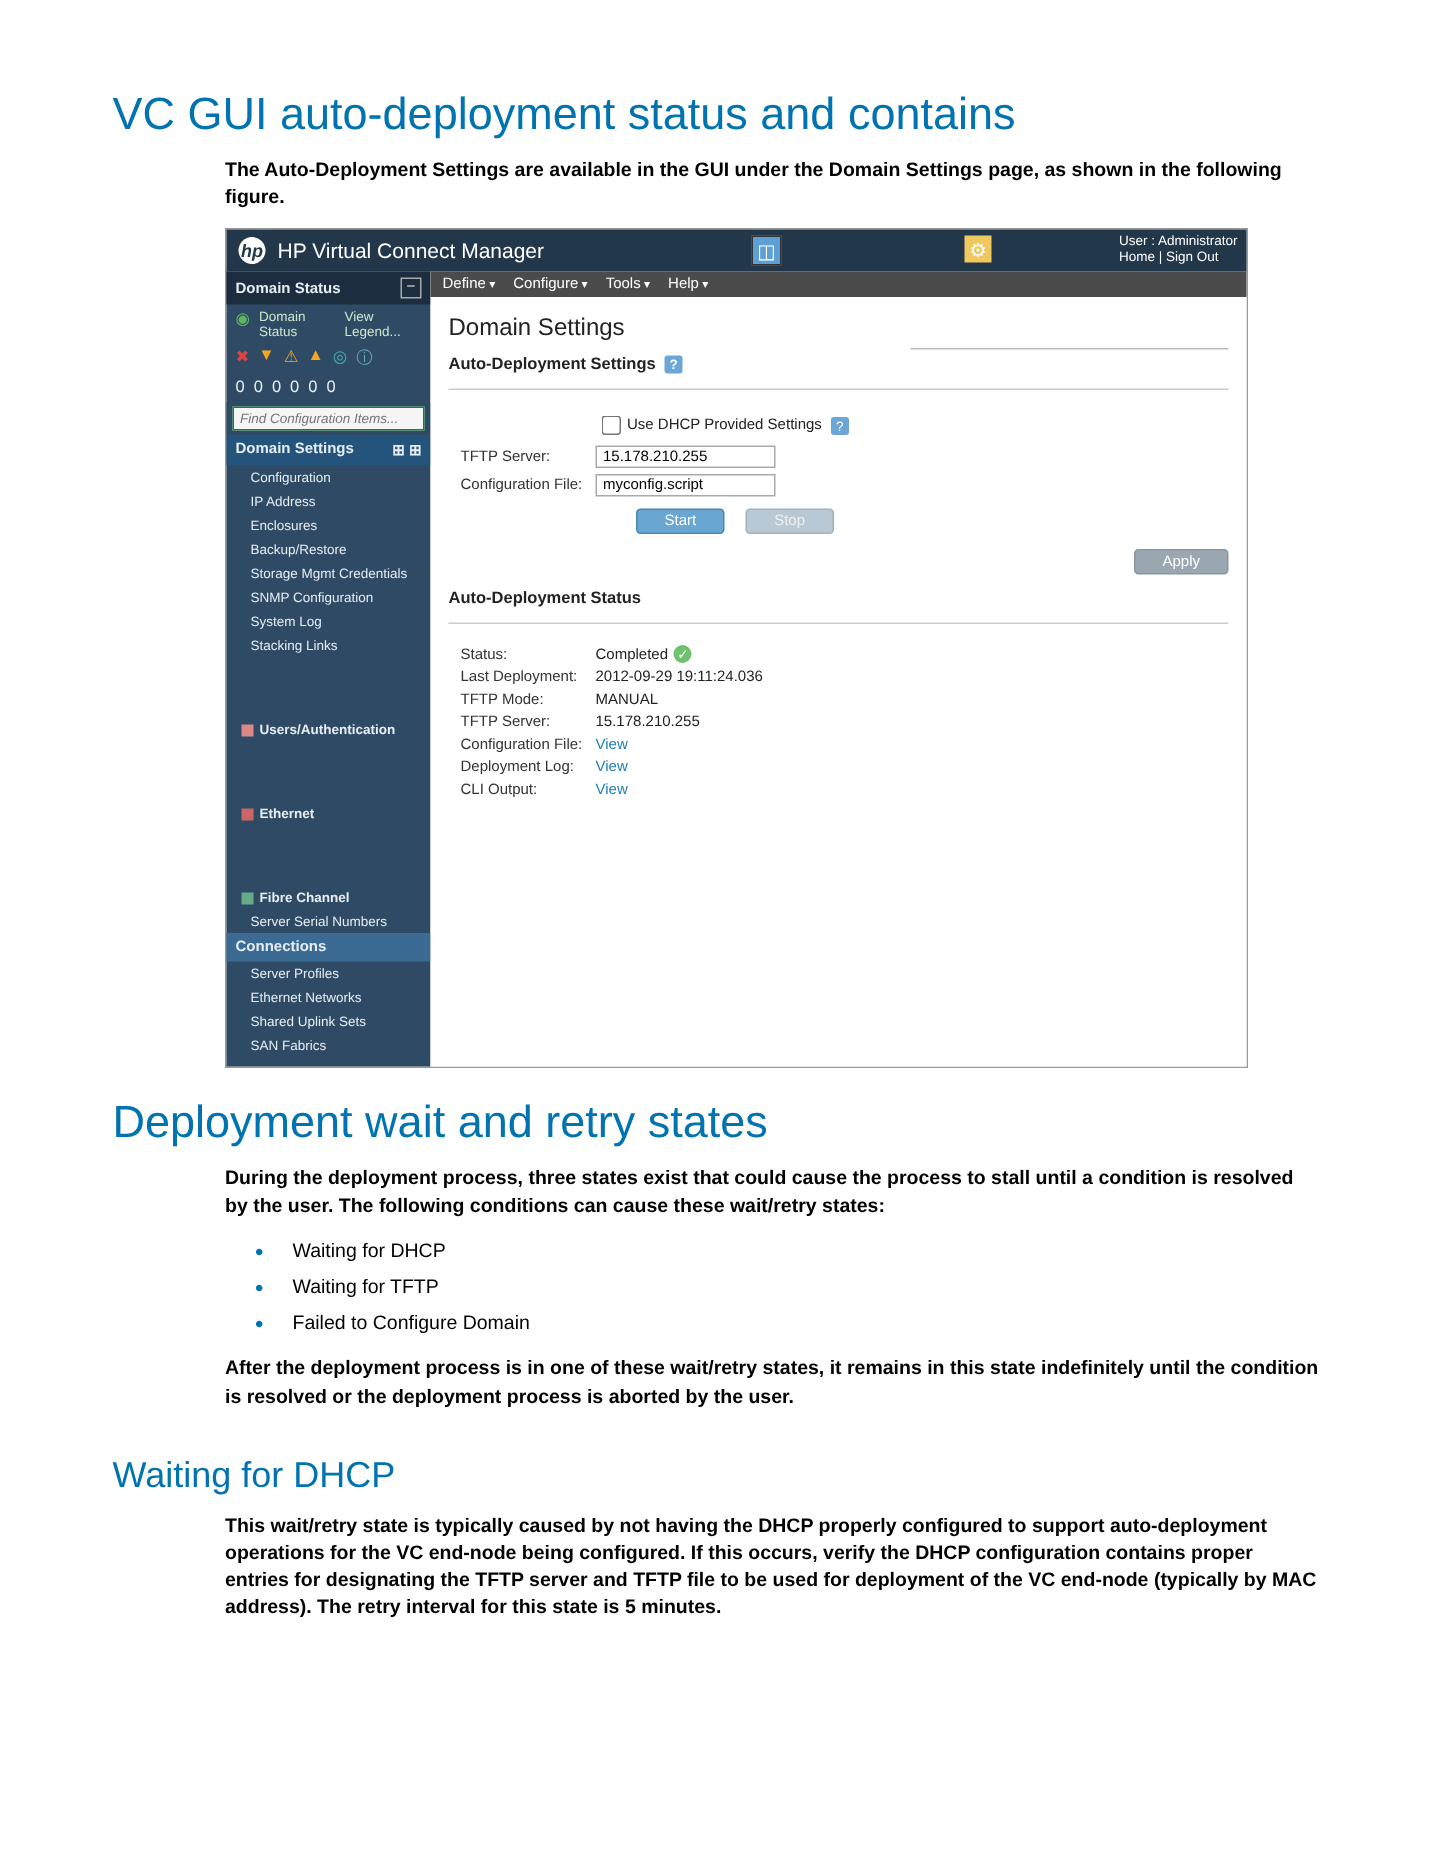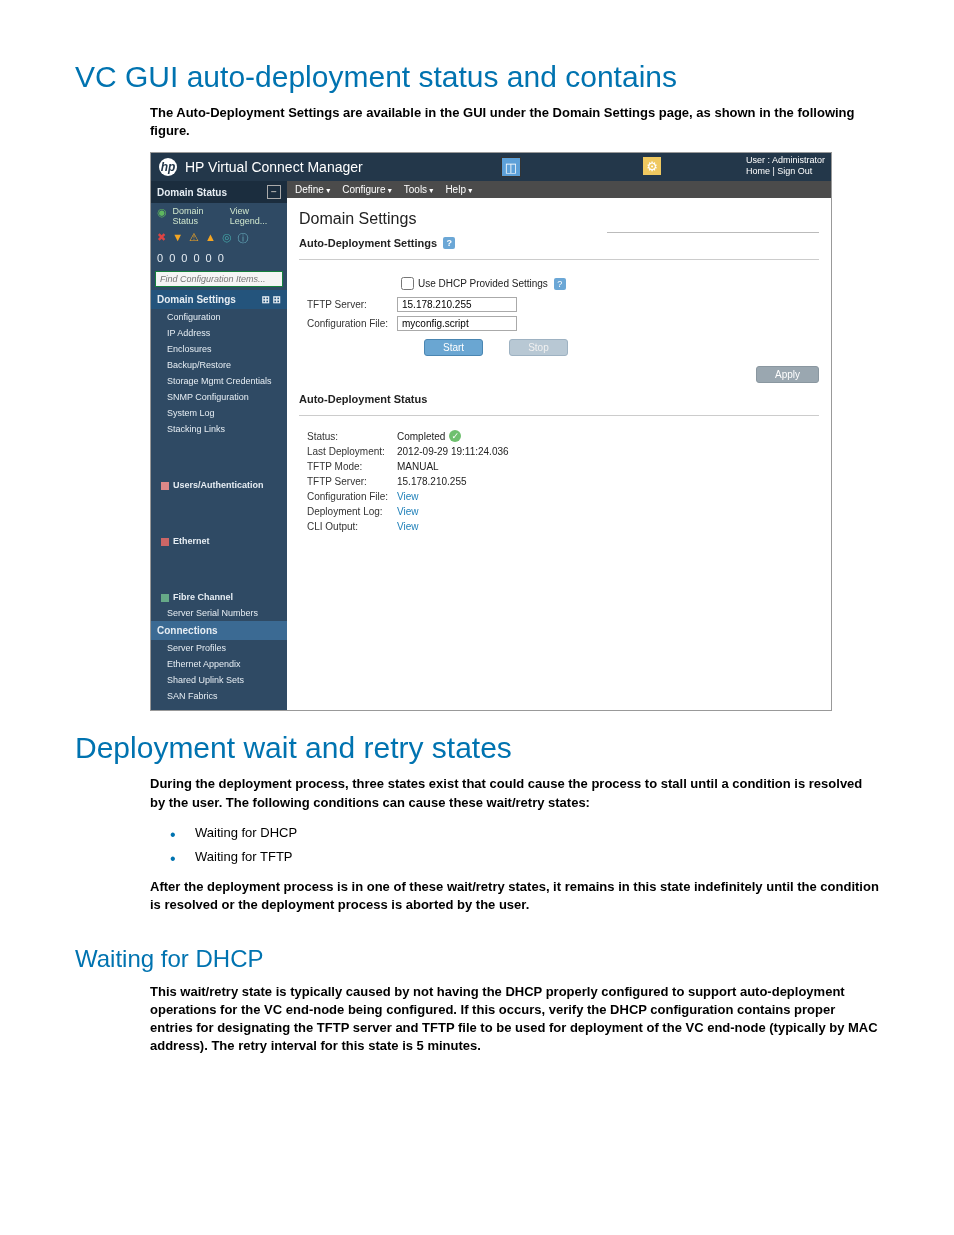--- a/index.html
+++ b/index.html
@@ -214,21 +214,21 @@
   .ss-btn {
     display:inline-block;
     background:#6aa6d2;
     color:#fff;
     font-size:10px;
     padding:2px 18px;
     border-radius:3px;
     border:1px solid #4a86b2;
   }
   .ss-btn.disabled { background:#b8c8d4; border-color:#9eb2c2; color:#f0f0f0;}
-  .ss-btnrow { margin:8px 0 0 90px; display:flex; gap:26px;padding-left:27px; }
+  .ss-btnrow { margin:8px 0 0 90px; display:flex; gap:14px;padding-left:27px; }
   .ss-apply-row { text-align:right; padding:0 12px 6px 0; }
   .ss-apply { background:#9aa7b0; border-color:#8a97a0; }
   .ss-link { color:#1d7fb8; }
   .ss-checkicon {
     display:inline-block;width:12px;height:12px;border-radius:50%;
     background:#6fc06f;color:#fff;font-size:9px;text-align:center;line-height:12px;
     margin-left:4px;
   }
 </style>
 </head>
@@ -293,21 +293,21 @@
       <div class="sb-item">Storage Mgmt Credentials</div>
       <div class="sb-item">SNMP Configuration</div>
       <div class="sb-item">System Log</div>
       <div class="sb-item">Stacking Links</div>
       <div class="sb-item bold"><span class="iconbox" style="background:#d88"></span><span>Users/Authentication</span></div>
       <div class="sb-item bold"><span class="iconbox" style="background:#c66"></span><span>Ethernet</span></div>
       <div class="sb-item bold"><span class="iconbox" style="background:#6a8"></span><span>Fibre Channel</span></div>
       <div class="sb-item">Server Serial Numbers</div>
       <div class="sb-conn">Connections</div>
       <div class="sb-item">Server Profiles</div>
-      <div class="sb-item">Ethernet Appendix</div>
+      <div class="sb-item">Ethernet Networks</div>
       <div class="sb-item">Shared Uplink Sets</div>
       <div class="sb-item">SAN Fabrics</div>
     </div>
 
     <div class="ss-main">
       <div class="ss-menubar">
         <span>Define</span>
         <span>Configure</span>
         <span>Tools</span>
         <span>Help</span>
@@ -377,19 +377,20 @@
       </div>
     </div>
   </div>
 </div>
 
 <h1>Deployment wait and retry states</h1>
 <p class="bodytext">During the deployment process, three states exist that could cause the process to stall until a condition is resolved by the user. The following conditions can cause these wait/retry states:</p>
 <ul class="bullets">
   <li>Waiting for DHCP</li>
   <li>Waiting for TFTP</li>
+  <li>Failed to Configure Domain</li>
 </ul>
 <p class="bodytext">After the deployment process is in one of these wait/retry states, it remains in this state indefinitely until the condition is resolved or the deployment process is aborted by the user.</p>
 
 <h2>Waiting for DHCP</h2>
 <p class="bodytext">This wait/retry state is typically caused by not having the DHCP properly configured to support auto-deployment operations for the VC end-node being configured. If this occurs, verify the DHCP configuration contains proper entries for designating the TFTP server and TFTP file to be used for deployment of the VC end-node (typically by MAC address). The retry interval for this state is 5 minutes.</p>
 
 <div class="footer">Appendix B: Auto-deployment process   298</div>
 
 </body></html>

